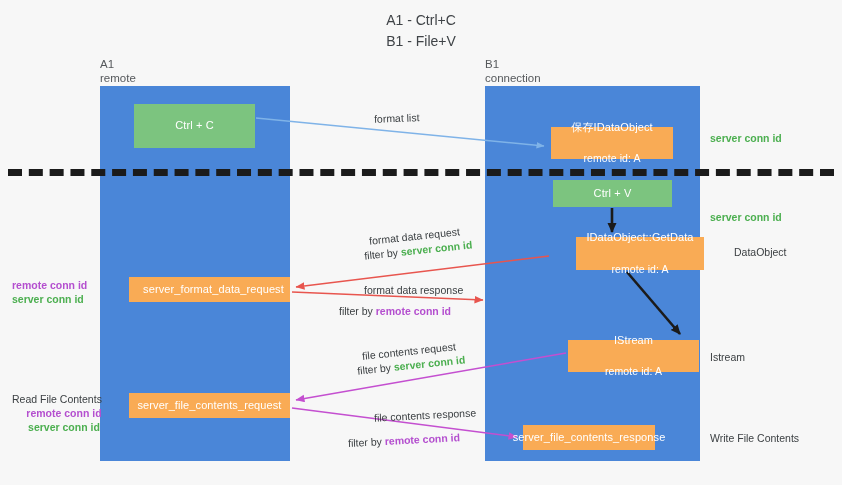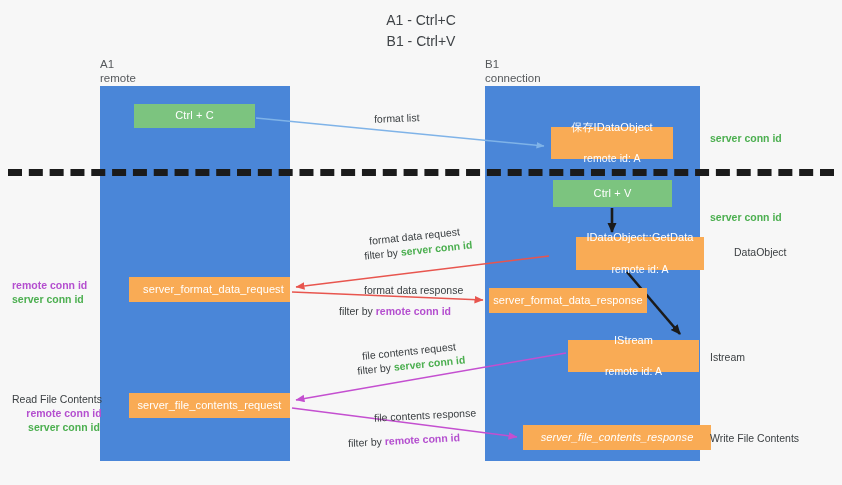--- a/index.html
+++ b/index.html
@@ -61,29 +61,29 @@
     font-size: 11px;
     line-height: 13.5px;
     text-align: center;
     letter-spacing: .1px;
     z-index: 6;
   }
   .box.green { background: #7cc47f; }
   .box.orange { background: #f9ab55; }
   .box .l2 { font-size: 10.5px; margin-top: 18px; }
 
-  #box-ctrl-c   { left: 134px; top: 104px; width: 121px; height: 24px; }
+  #box-ctrl-c   { left: 134px; top: 104px; width: 121px; height: 44px; }
   #box-save-ido { left: 551px; top: 127px; width: 122px; height: 32px; }
   #box-ctrl-v   { left: 553px; top: 180px; width: 119px; height: 27px; }
   #box-getdata  { left: 576px; top: 237px; width: 128px; height: 33px; }
   #box-fmt-req  { left: 129px; top: 277px; width: 161px; height: 25px; padding-left: 8px; }
   #box-fmt-res  { left: 489px; top: 288px; width: 158px; height: 25px; }
   #box-istream  { left: 568px; top: 340px; width: 131px; height: 32px; }
   #box-file-req { left: 129px; top: 393px; width: 161px; height: 25px; }
-  #box-file-res { left: 523px; top: 425px; width: 188px; height: 25px; font-style: italic; }
+  #box-file-res { left: 523px; top: 425px; width: 132px; height: 25px; }
 
   
   #divider {
     left: 8px; right: 8px; top: 169px;
     height: 0;
     border-top: 7px dashed #1b1b1b;
     z-index: 8;
   }
 
   
@@ -136,21 +136,21 @@
   #note-left-1 { left: 12px; top: 278px; }
   #note-left-2 { left: 12px; top: 392px; text-align: center; }
 </style>
 </head>
 <body>
 
 <div id="stage">
 
   <div id="title-block" class="abs">
     <div>A1 - Ctrl+C</div>
-    <div>B1 - Ctrl+V</div>
+    <div>B1 - File+V</div>
   </div>
 
   <div id="lane-a-header" class="abs lane-header">
     <div>A1</div>
     <div>remote</div>
   </div>
   <div id="lane-b-header" class="abs lane-header">
     <div>B1</div>
     <div>connection</div>
   </div>
@@ -206,23 +206,20 @@
 
   <div id="box-getdata" class="abs box orange">
     <span>IDataObject::GetData</span>
     <span class="l2">remote id: A</span>
   </div>
 
   <div id="box-fmt-req" class="abs box orange">
     <span>server_format_data_request</span>
   </div>
 
-  <div id="box-fmt-res" class="abs box orange">
-    <span>server_format_data_response</span>
-  </div>
 
   <div id="box-istream" class="abs box orange">
     <span>IStream</span>
     <span class="l2">remote id: A</span>
   </div>
 
   <div id="box-file-req" class="abs box orange">
     <span>server_file_contents_request</span>
   </div>
 

